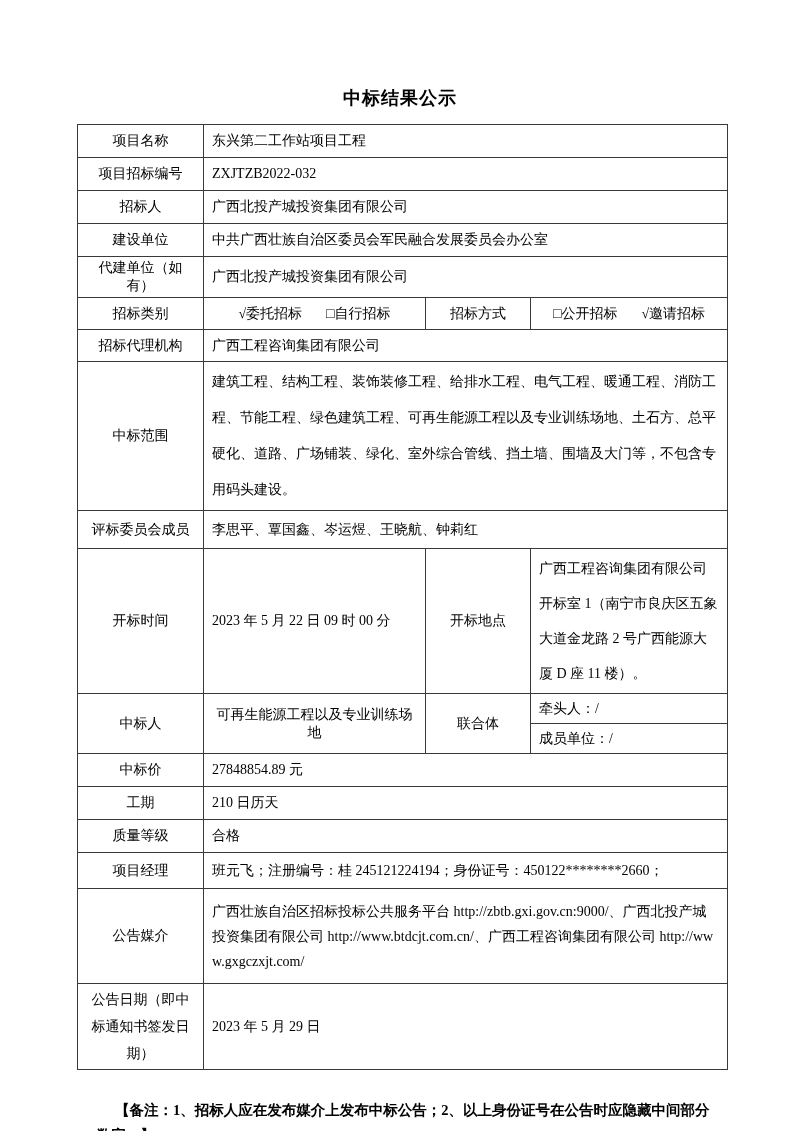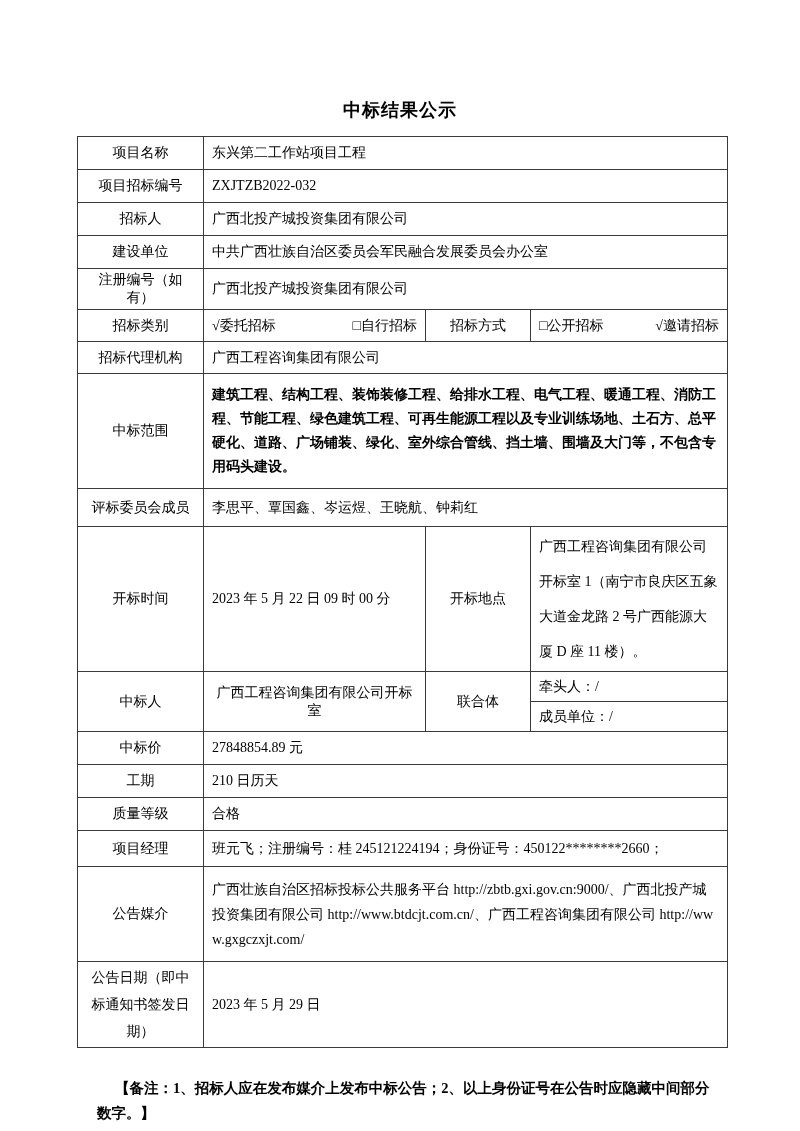--- a/index.html
+++ b/index.html
@@ -4,21 +4,21 @@
 <style>
   html,body{margin:0;padding:0;background:#fff;}
   body{
     width:800px;height:1131px;
     font-family:"Liberation Serif","DejaVu Serif",serif;
     color:#000;
     -webkit-font-smoothing:antialiased;
   }
   .page{position:relative;width:800px;height:1131px;overflow:hidden;background:#fff;}
   .title{
-    margin:12px;padding-top:86px;
+    margin:0;padding-top:86px;
     text-align:center;
     font-family:"Liberation Sans","DejaVu Sans",sans-serif;
     font-size:18px;font-weight:bold;letter-spacing:1px;
   }
   table.doc{
     border-collapse:collapse;table-layout:fixed;
     margin:14px 0 0 77px;width:650px;
     font-size:14px;
   }
   table.doc td{
@@ -27,31 +27,31 @@
     vertical-align:middle;
     word-break:break-all;
     overflow:hidden;
   }
   td.lbl{text-align:center;padding:2px 3px;}
   td.val{text-align:left;}
   td.ctr{text-align:center;}
   tr.std{height:33px;}
   tr.cat{height:32px;}
   tr.scope-r{height:115px;}
-  td.scope-c{line-height:24px;padding-top:4px;padding-bottom:4px;font-weight:bold;}
+  td.scope-c{line-height:36px;padding-top:4px;padding-bottom:4px;}
   tr.cmte{height:38px;margin-top:27px;}
   tr.open-r{height:140px;}
   td.place-c{line-height:35px;padding-top:4px;padding-bottom:4px;}
   tr.half{height:30px;}
   tr.mgr{height:36px;}
   tr.media-r{height:95px;}
   td.media-c{line-height:25px;padding-top:4px;padding-bottom:4px;margin-top:40px;}
   tr.date-r{height:55px;}
   td.date-lbl{line-height:27px;}
-  .optcell{display:flex;justify-content:space-between;gap:24px;border:none;padding:0;font-family:Liberation Serif, serif;}
+  .optcell{display:flex;justify-content:center;gap:24px;border:none;padding:0;font-family:Liberation Serif, serif;}
   .note{
     margin:28px 0 0 97px;width:618px;
     font-weight:bold;font-size:14.5px;
     line-height:1.75;text-indent:18px;
   }
 </style>
 </head>
 <body>
 
 <div class="page">
@@ -81,21 +81,21 @@
         <td class="lbl">招标人</td>
         <td class="val" colspan="3">广西北投产城投资集团有限公司</td>
       </tr>
 
       <tr class="std">
         <td class="lbl">建设单位</td>
         <td class="val" colspan="3">中共广西壮族自治区委员会军民融合发展委员会办公室</td>
       </tr>
 
       <tr class="std">
-        <td class="lbl">注册编号（如有）</td>
+        <td class="lbl">代建单位（如有）</td>
         <td class="val" colspan="3">广西北投产城投资集团有限公司</td>
       </tr>
 
       <tr class="cat">
         <td class="lbl">招标类别</td>
         <td class="ctr">
           <span class="optcell">
             <span>√委托招标</span>
             <span>□自行招标</span>
           </span>
@@ -126,21 +126,21 @@
 
       <tr class="open-r">
         <td class="lbl">开标时间</td>
         <td class="val">2023 年 5 月 22 日 09 时 00 分</td>
         <td class="lbl">开标地点</td>
         <td class="val place-c">广西工程咨询集团有限公司开标室 1（南宁市良庆区五象大道金龙路 2 号广西能源大厦 D 座 11 楼）。</td>
       </tr>
 
       <tr class="half">
         <td class="lbl" rowspan="2">中标人</td>
-        <td class="ctr" rowspan="2">广西工程咨询集团有限公司开标室</td>
+        <td class="ctr" rowspan="2">可再生能源工程以及专业训练场地</td>
         <td class="lbl" rowspan="2">联合体</td>
         <td class="val">牵头人：/</td>
       </tr>
       <tr class="half">
         <td class="val">成员单位：/</td>
       </tr>
 
       <tr class="std">
         <td class="lbl">中标价</td>
         <td class="val" colspan="3">27848854.89 元</td>

